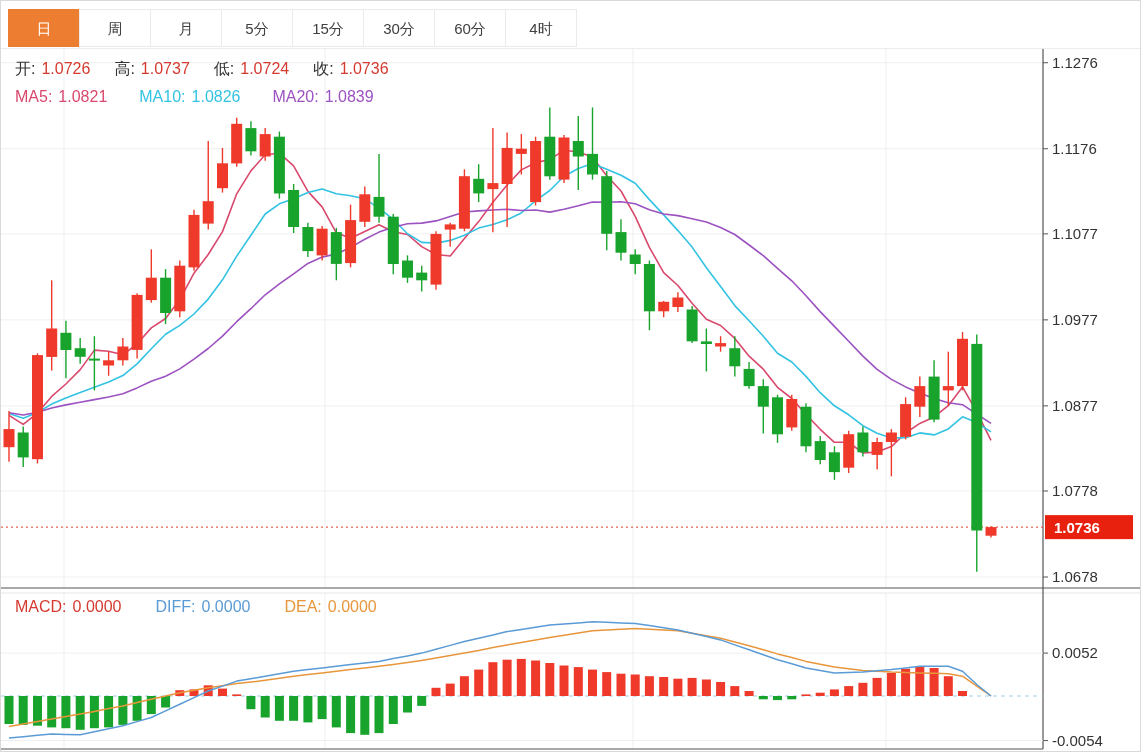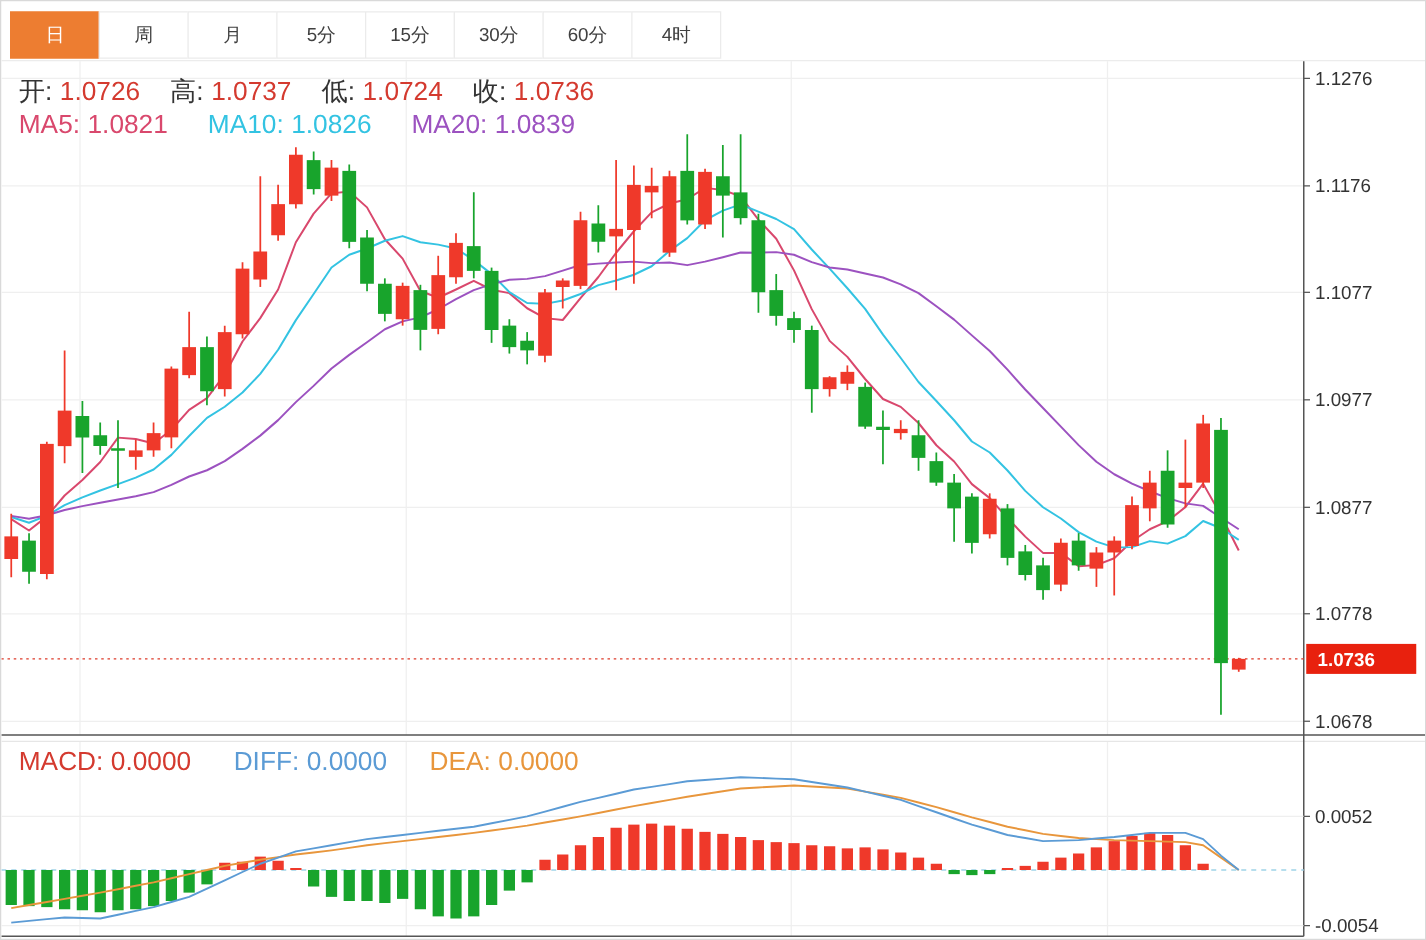--- a/index.html
+++ b/index.html
@@ -1,20 +1,20 @@
 <!DOCTYPE html>
 <html><head>
 <meta charset="utf-8">
 <style>
   html,body{margin:0;padding:0;background:#f5f5f5;font-family:"Liberation Sans","DejaVu Sans",sans-serif;}
   .screen{position:relative;width:1141px;height:752px;background:#fff;border:1px solid #d9d9d9;box-sizing:border-box;overflow:hidden;}
   .tabbar{position:absolute;left:8px;top:8px;display:flex;z-index:5;}
   .tab{width:72px;height:38px;line-height:38px;text-align:center;font-size:15px;color:#404040;background:#fff;border:1px solid #ebebeb;margin-left:-1px;cursor:pointer;box-sizing:border-box;}
   .tab.active{color:#fff;border-color:transparent;font-weight:400;}
-  .legend{position:absolute;z-index:4;font-size:21px;white-space:nowrap;}
+  .legend{position:absolute;z-index:4;font-size:16px;white-space:nowrap;}
   .legend span{margin-right:6px;}
   .legend .gap{display:inline-block;width:14px;}
   #chart-svg{position:absolute;left:0;top:0;}
   .hover-layer{position:absolute;z-index:3;}
 </style>
 </head>
 <body>
 
 <div class="screen">
   <svg id="chart-svg" width="1141" height="752">

